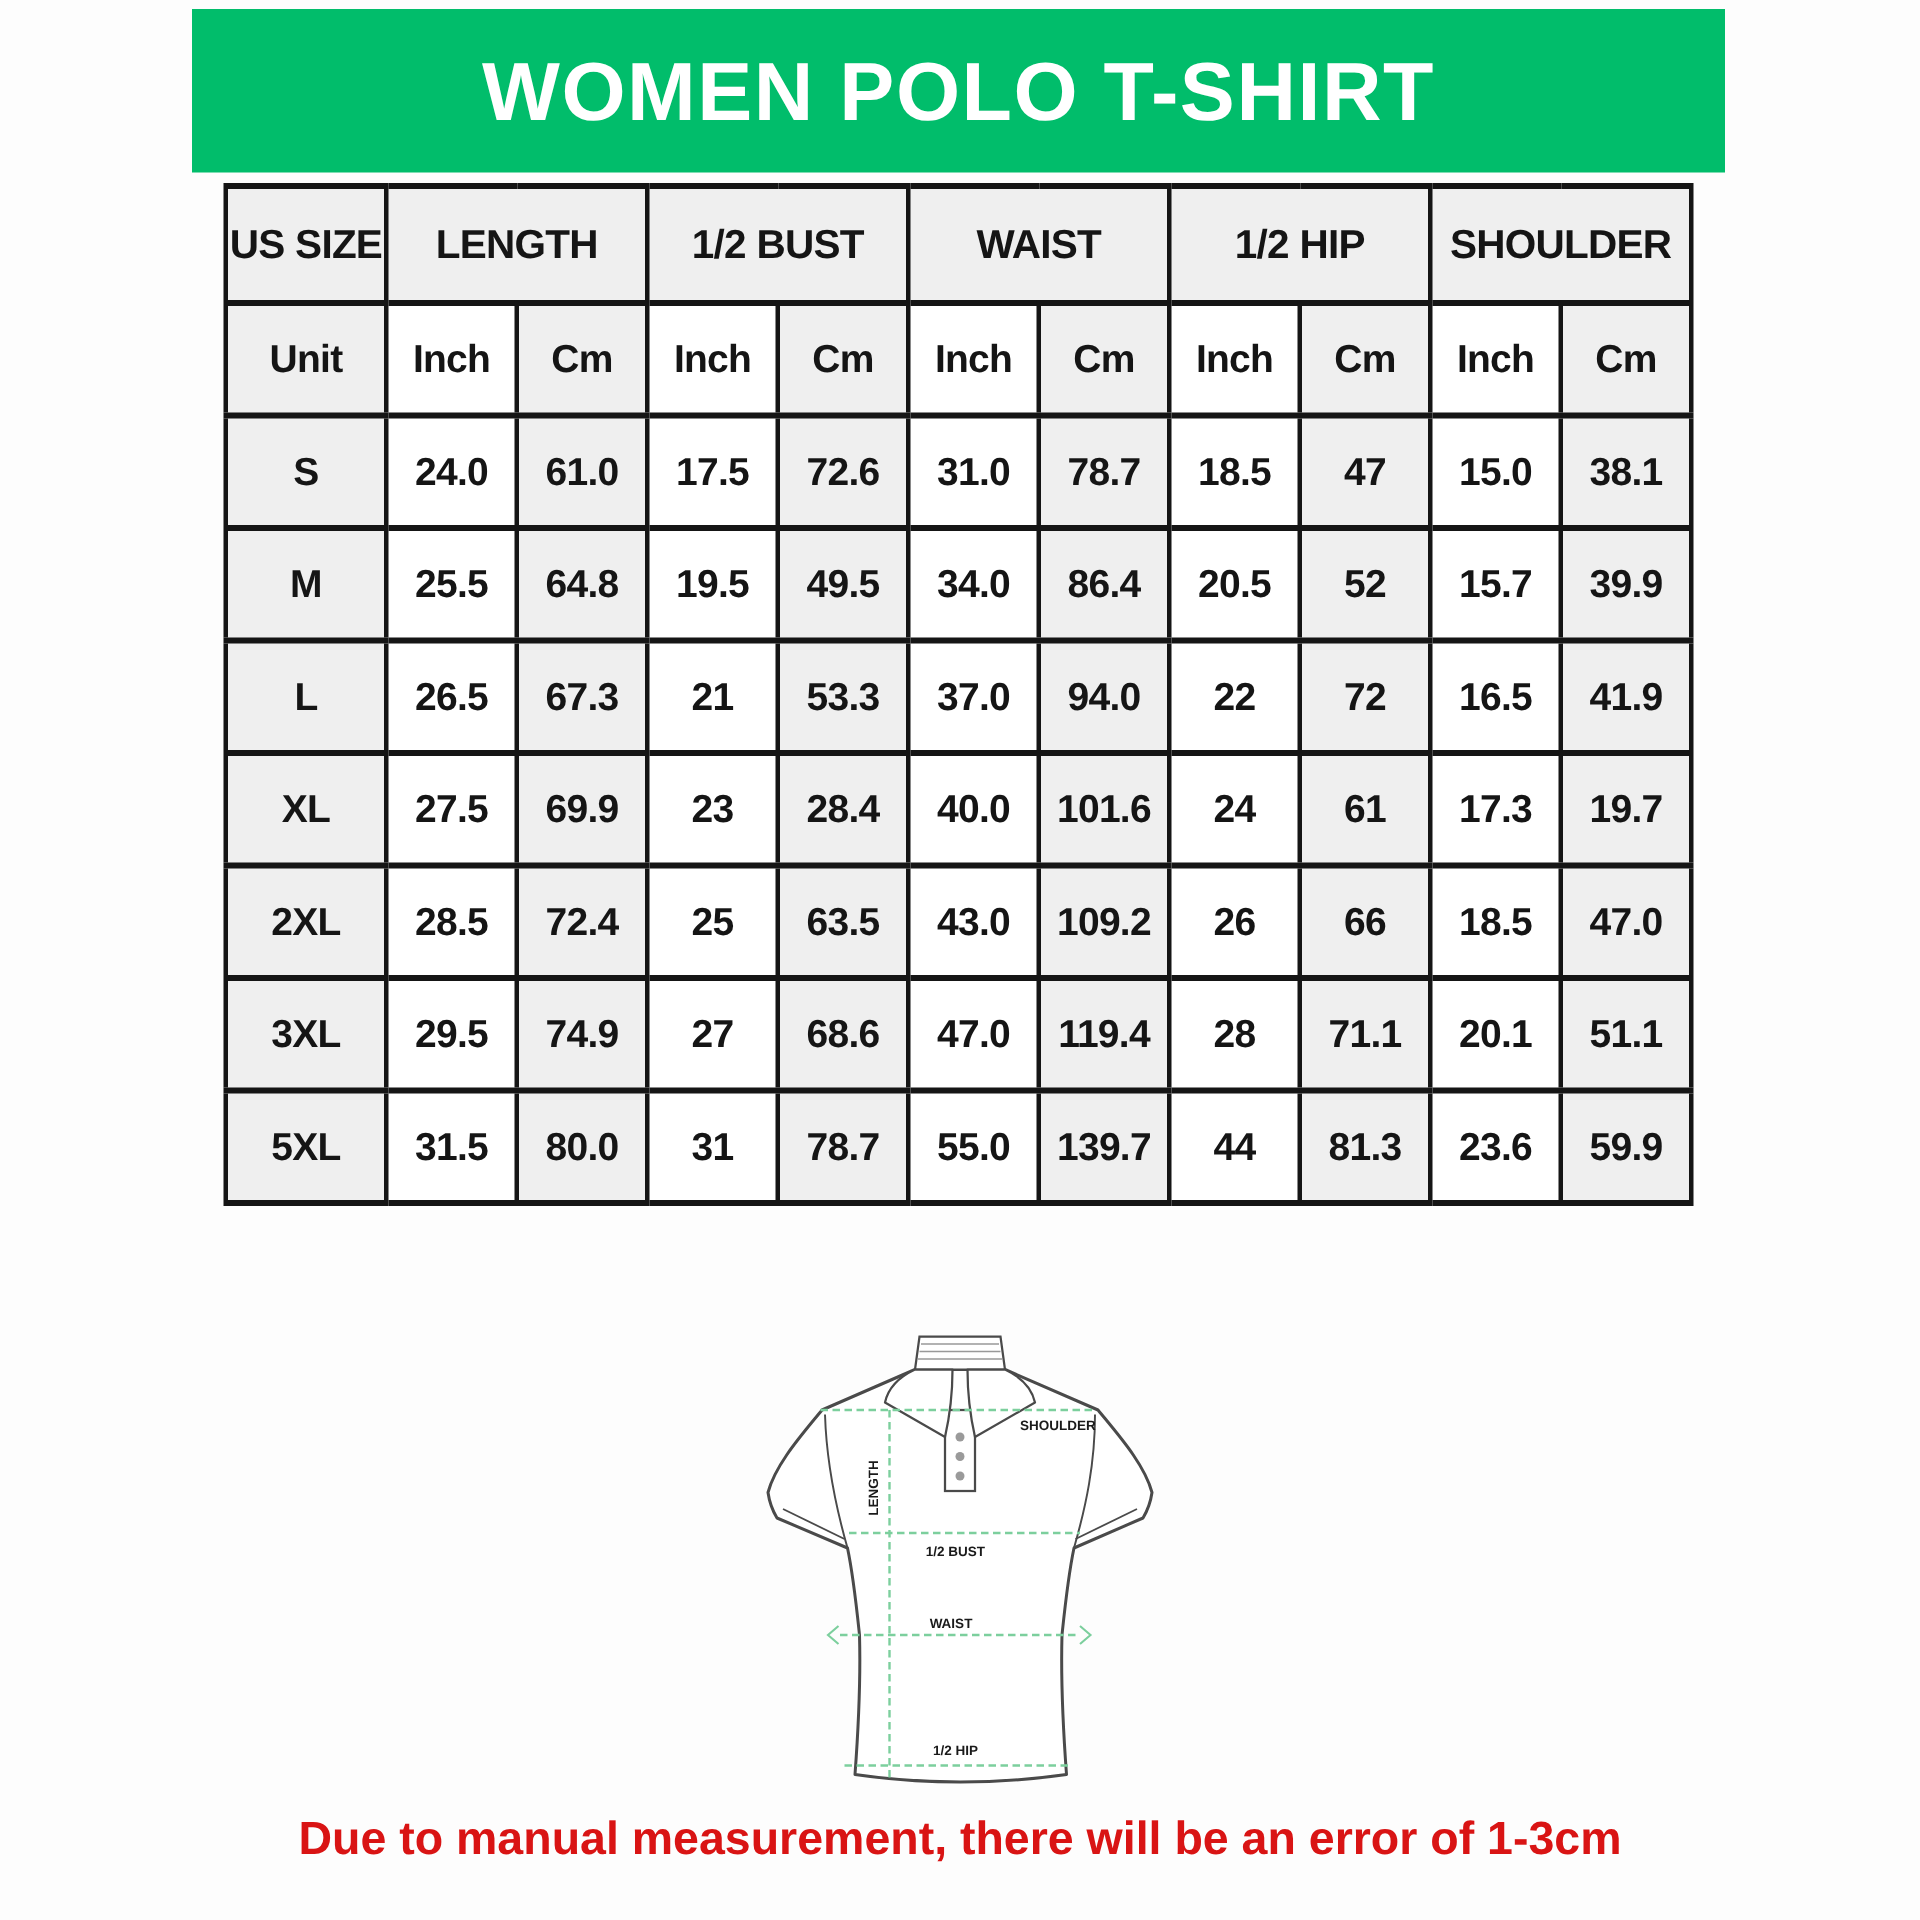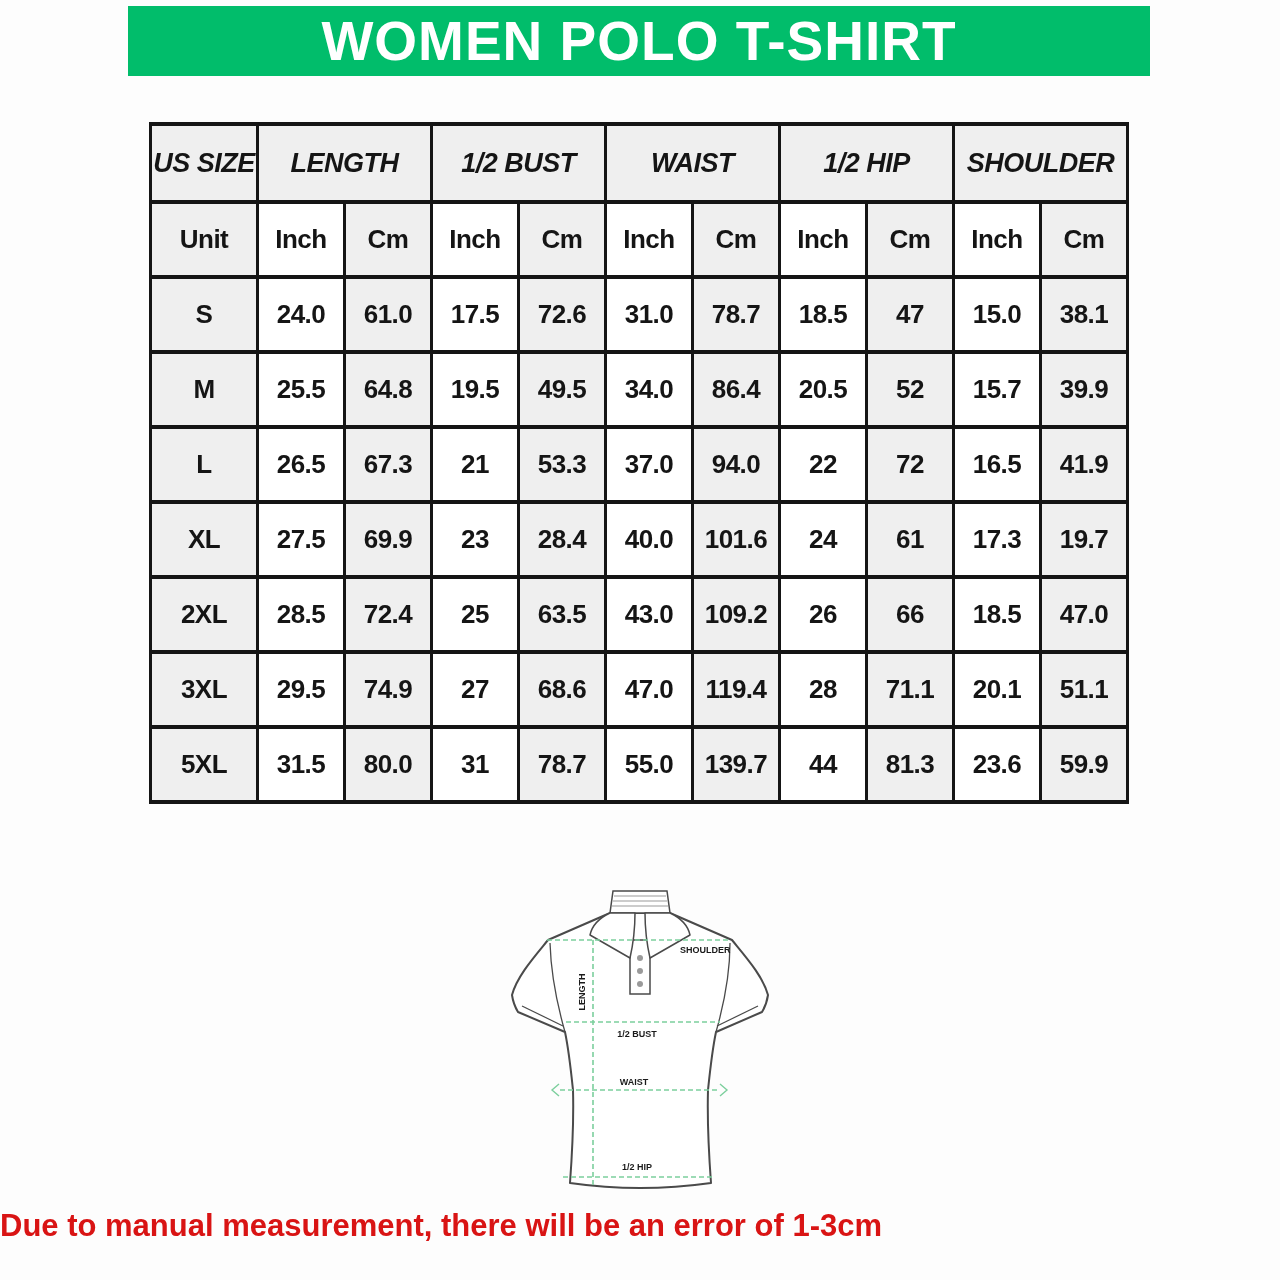--- a/index.html
+++ b/index.html
@@ -6,48 +6,48 @@
   html,body { width:1280px; height:1280px; }
   body {
     font-family:"Liberation Sans","DejaVu Sans",sans-serif;
     background:#ffffff;
   }
   .page {
     position:relative; width:1280px; height:1280px;
     background:#fdfdfd; overflow:hidden;
   }
   .banner {
-    position:absolute; left:128px; top:6px; width:1022px; height:70px;
+    position:absolute; left:128px; top:6px; width:1022px; height:109px;
     background:#01bd6b; display:flex; align-items:center; justify-content:center;
   }
   .banner span {
     color:#ffffff; font-size:55px; font-weight:bold; letter-spacing:1px;
   }
   table.size-table {
     position:absolute; left:149px; top:122px;
     border-collapse:collapse; table-layout:fixed;
   }
   .size-table th, .size-table td {
     border:3px solid #151515;
     border-top-width:4px; border-bottom-width:4px;
     background:#ffffff; color:#151515;
     text-align:center; vertical-align:middle;
     font-weight:bold; font-size:26px; letter-spacing:-0.5px;
     padding:0;
   }
   .size-table tr { height:75px; }
-  .size-table tr.group-row { height:78px;font-style:italic; }
+  .size-table tr.group-row { height:78px; }
   .size-table tr.group-row th { font-size:27px; }
   .size-table .g { background:#efefef; }
   .diagram-wrap {
     position:absolute; left:497px; top:886px; width:290px; height:312px;
   }
   .footer-note {
     position:absolute; left:0; top:1208px; width:1280px;
-    text-align:left; font-weight:bold; font-size:31px; color:#d91414;
+    text-align:center; font-weight:bold; font-size:31px; color:#d91414;
   }
   .dim-label { font-weight:bold; fill:#1a1a1a; font-size:9px; font-family:"Liberation Sans",sans-serif; }
 </style>
 </head>
 <body>
 
 <div class="page">
 
   <div class="banner">
     <span>WOMEN POLO T-SHIRT</span>

